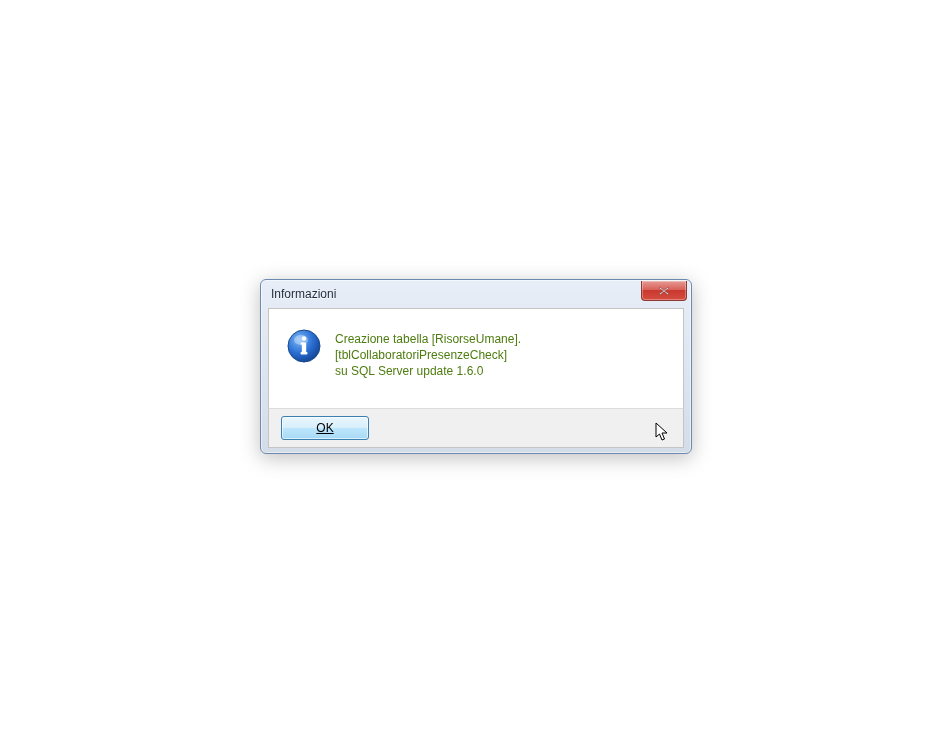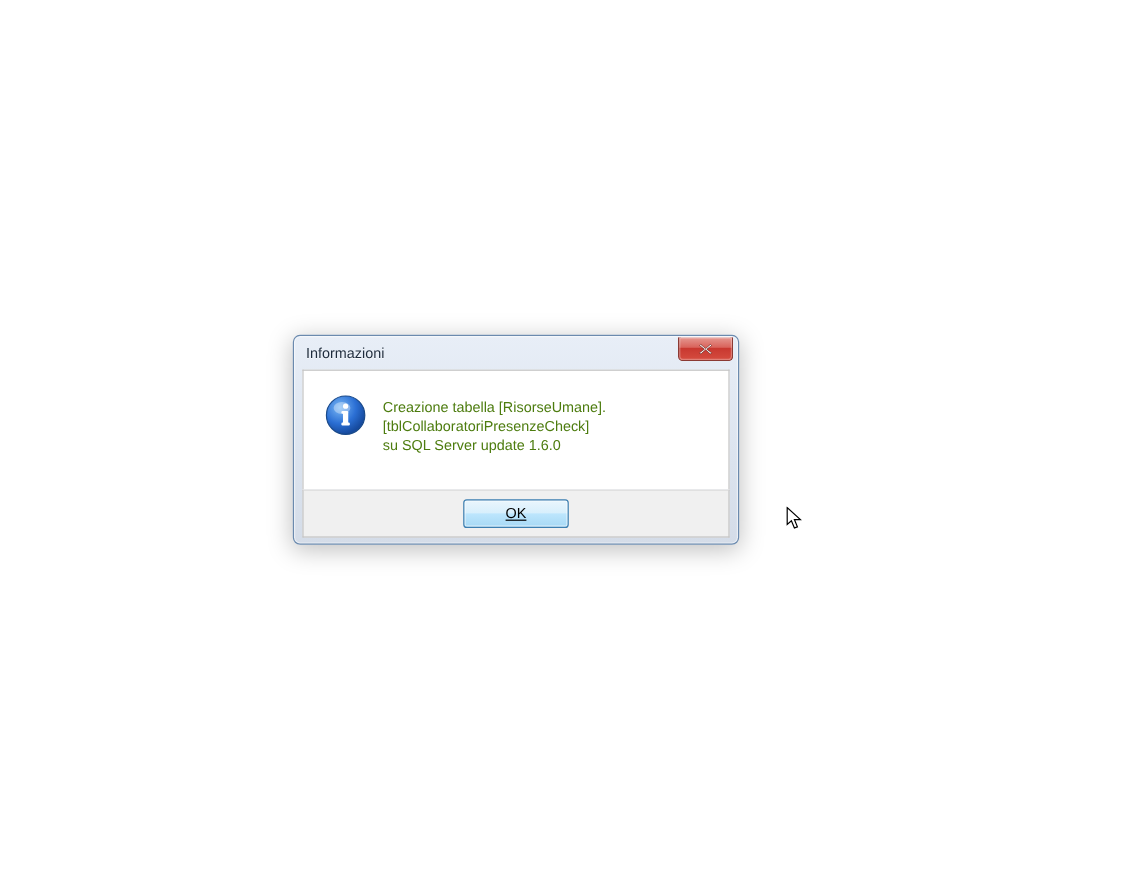--- a/index.html
+++ b/index.html
@@ -6,23 +6,23 @@
     body {
       width: 940px;
       height: 732px;
       background: #fff;
       font-family: 'Segoe UI', Tahoma, sans-serif;
       font-size: 12px;
       position: relative;
     }
     .dialog {
       position: absolute;
-      left: 244px;
+      left: 260px;
       top: 279px;
-      width: 372px;
+      width: 432px;
       height: 175px;
       background: linear-gradient(to bottom, #e8eef7 0%, #dde5f0 50%, #d4dce8 100%);
       border: 1px solid #6b8aae;
       border-radius: 6px;
       box-shadow: 0 0 0 1px rgba(255,255,255,0.5) inset, 0 4px 20px rgba(0,0,0,0.25);
       overflow: hidden;
     }
     .titlebar {
       height: 28px;
       display: flex;
@@ -74,21 +74,21 @@
       padding-top: 2px;
     }
     .button-area {
       background: #f0f0f0;
       margin: 0 7px 7px 7px;
       border: 1px solid #c4c4c4;
       border-top: 1px solid #dcdcdc;
       height: 40px;
       display: flex;
       align-items: center;
-      justify-content: center;
+      justify-content: flex-start;
       padding: 0 12px;
       text-decoration: underline;
     }
     .ok-btn {
       width: 88px;
       height: 24px;
       background: linear-gradient(to bottom, #eaf6fd 0%, #d7effc 49%, #bde6fd 50%, #a7d9f5 100%);
       border: 1px solid #3c7fb1;
       border-radius: 3px;
       color: #000;

